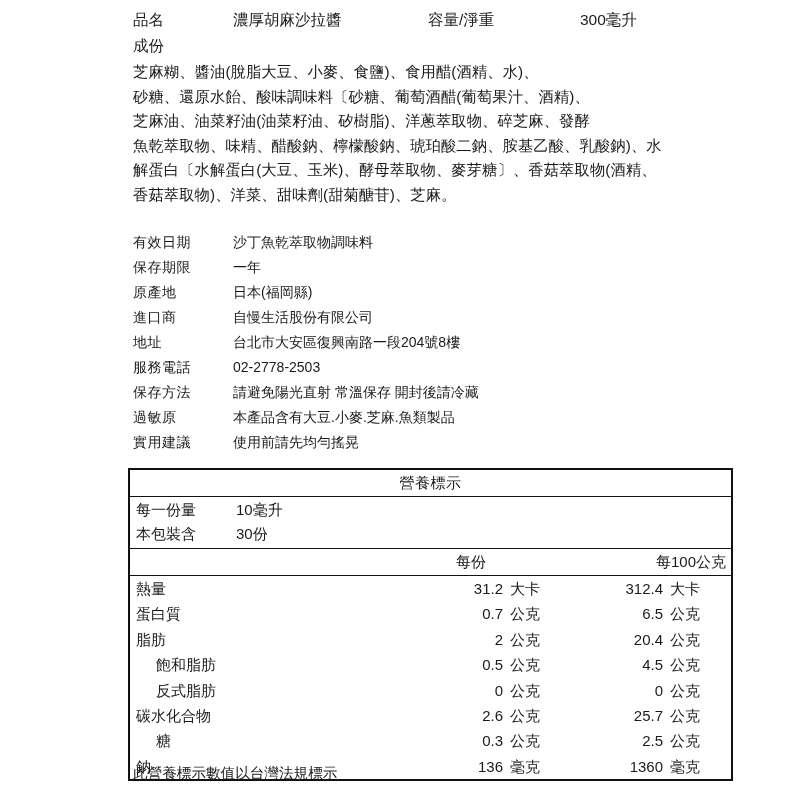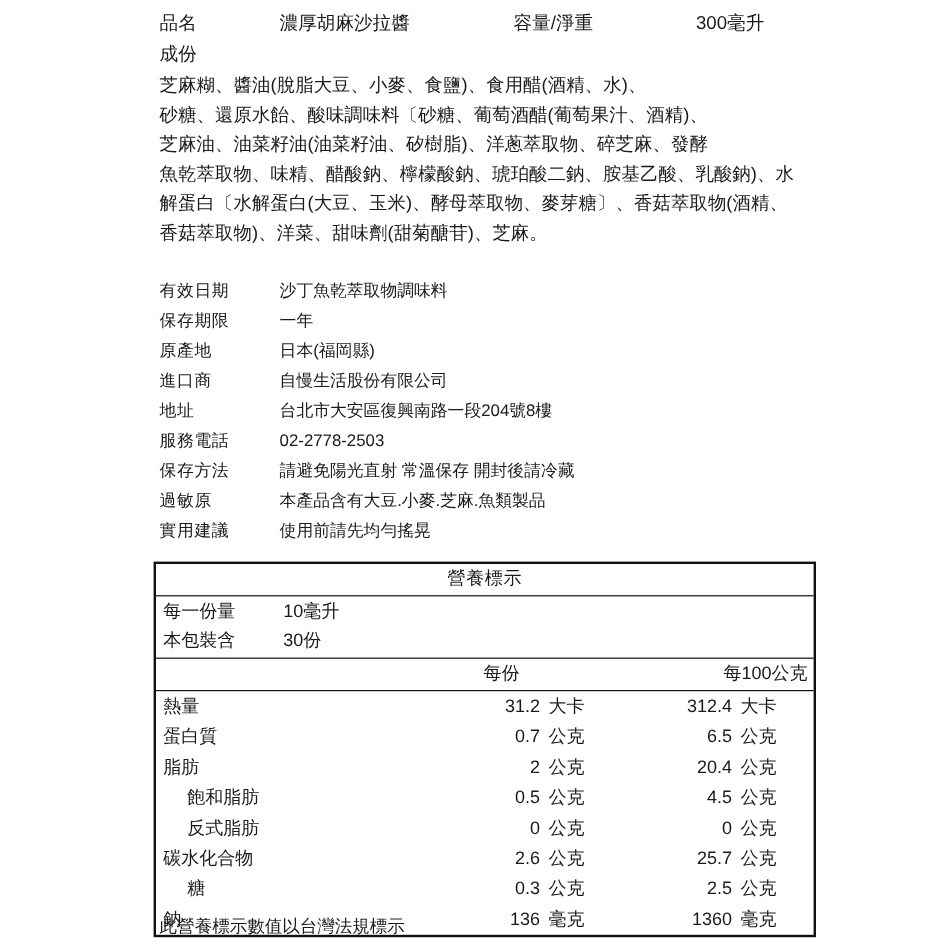--- a/index.html
+++ b/index.html
@@ -73,21 +73,21 @@
     letter-spacing: 0.1px;
   }
 
   .gap-a { height: 22px; }
 
   
   #nutrition-table {
     position: absolute;
     left: 128px;
     top: 468px;
-    width: 552px;
+    width: 605px;
     box-sizing: border-box;
     border: 2px solid #111111;
     font-size: 15px;
     background: #ffffff;
   }
   #nutrition-table .nt-title {
     text-align: center;
     line-height: 23px;
     padding: 1px 0 2px 0;
     border-bottom: 1.4px solid #111111;

